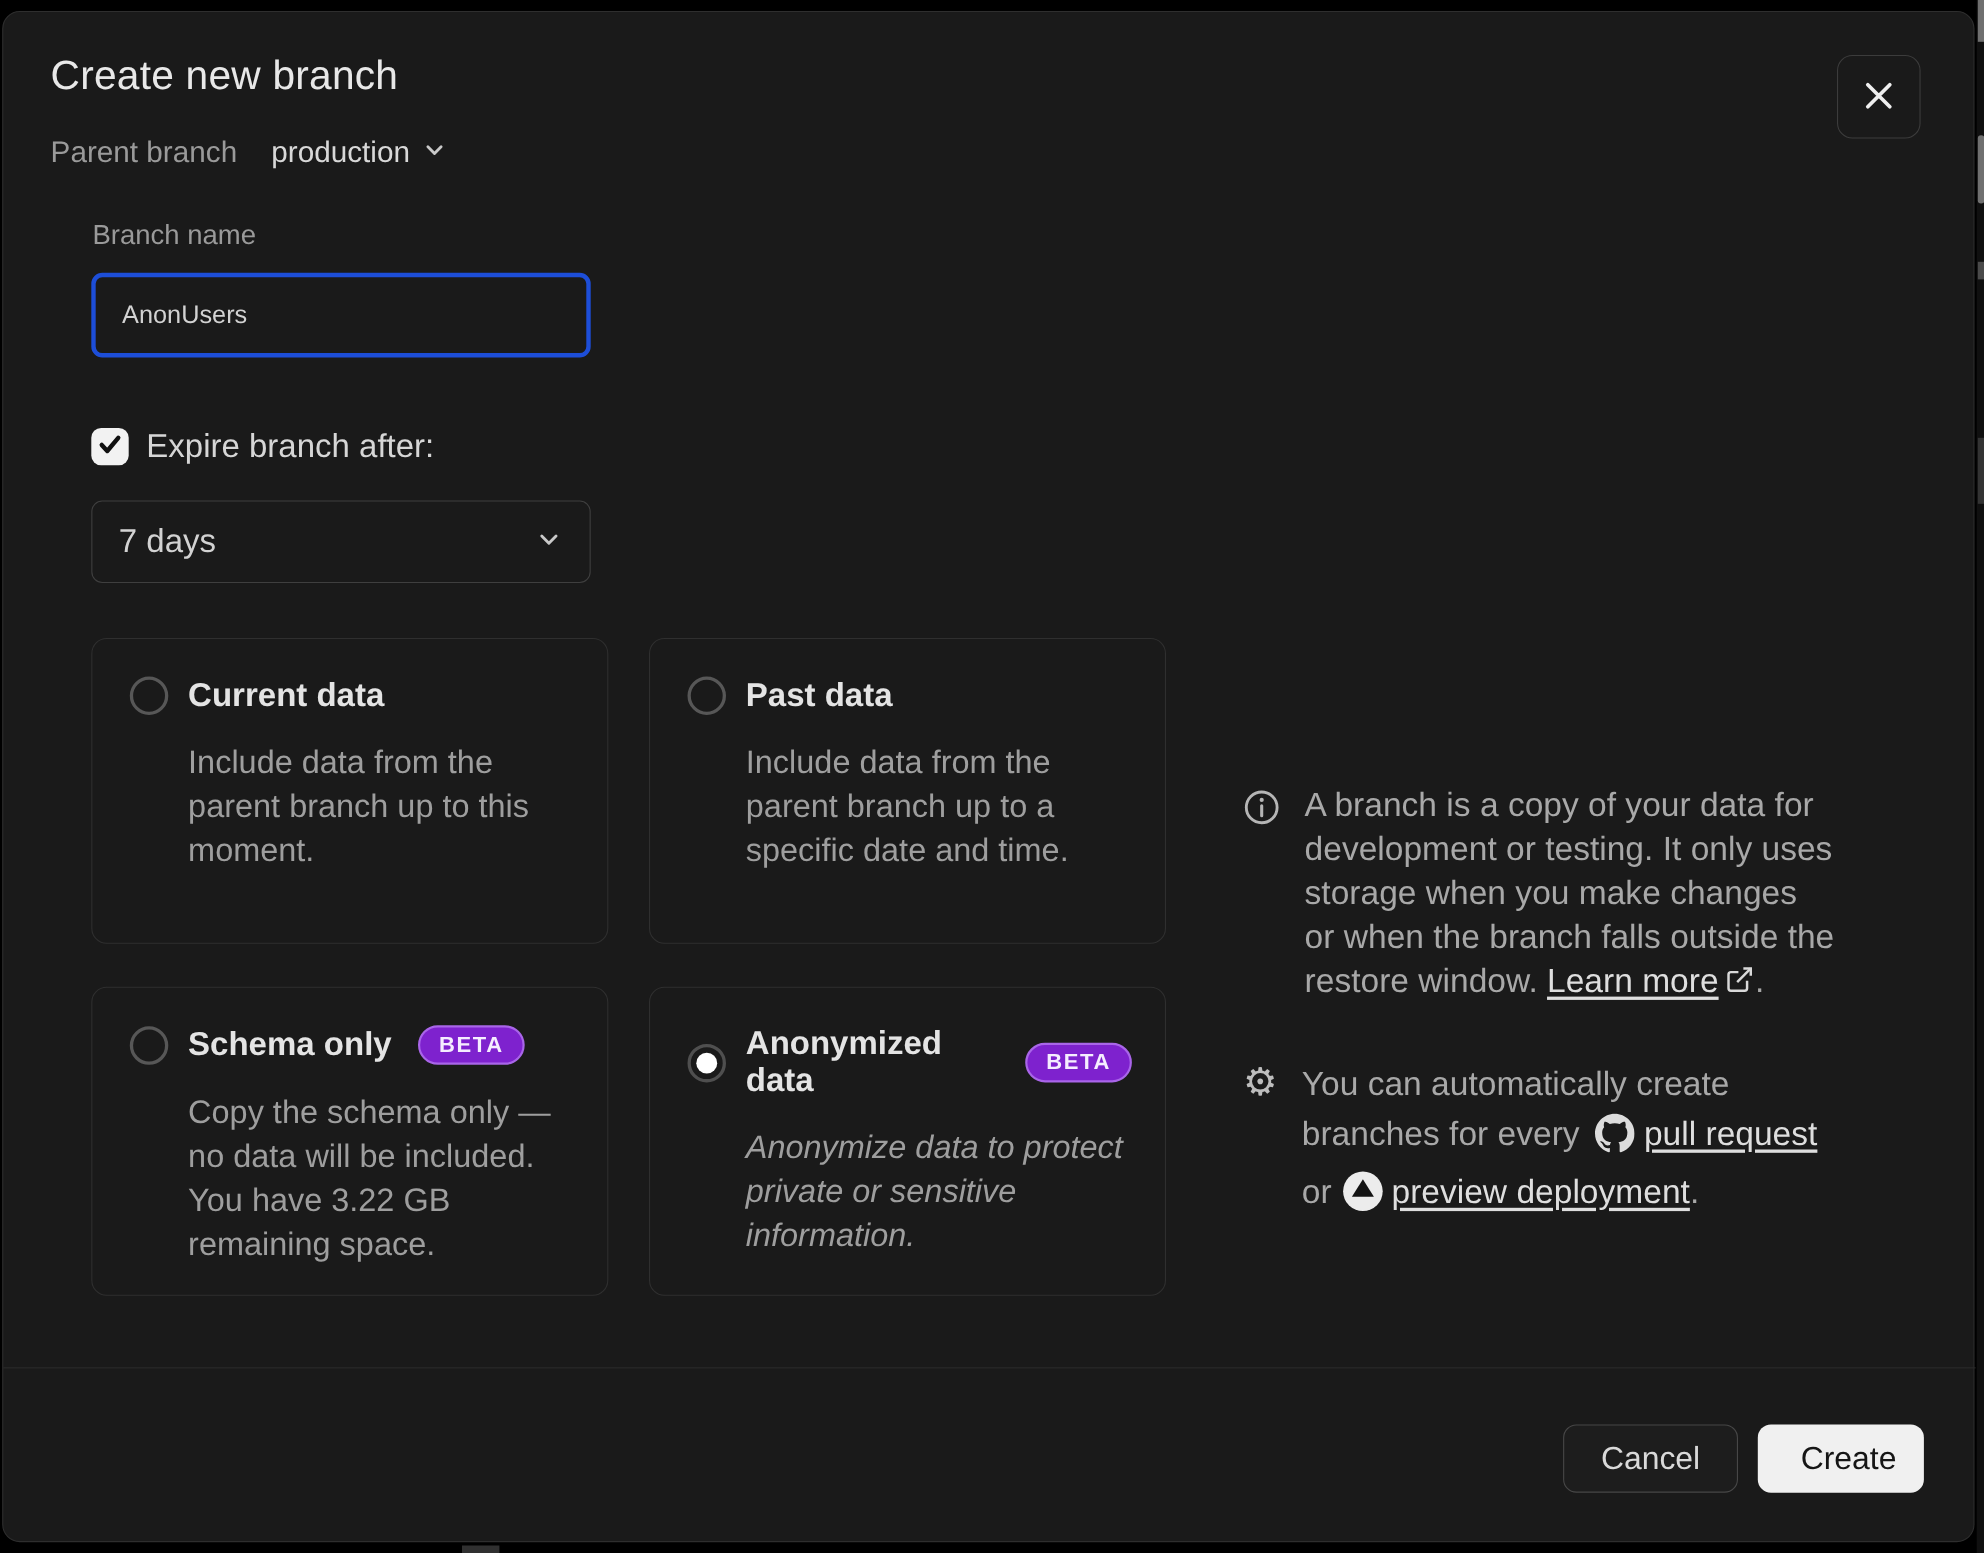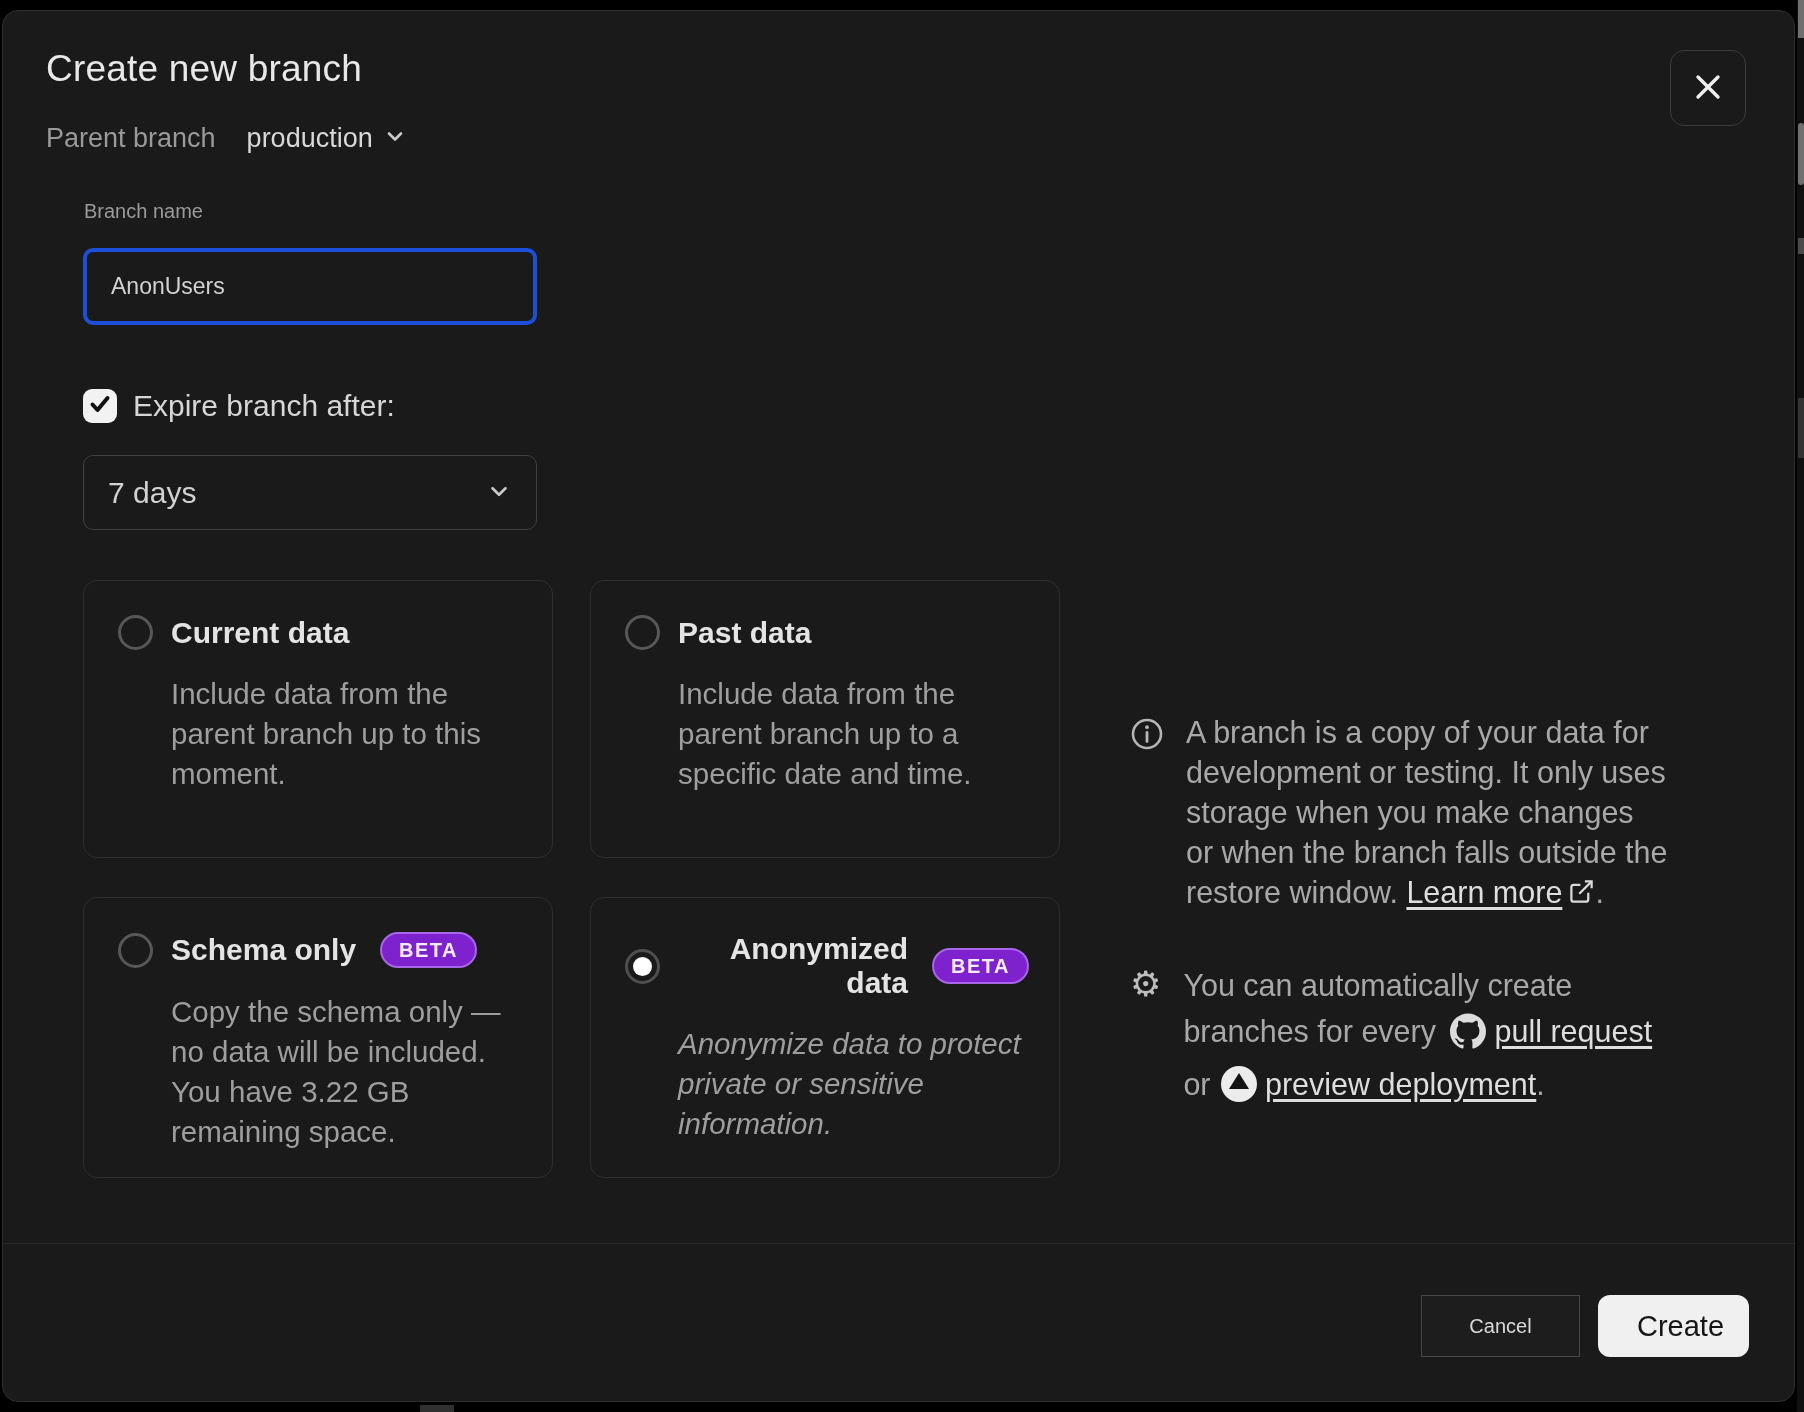--- a/index.html
+++ b/index.html
@@ -34,21 +34,21 @@
   .parent-label{font-size:27px;color:#9a9a9a;}
   .parent-select{display:flex;align-items:center;gap:10px;margin-left:31px;cursor:pointer;}
   .parent-value{font-size:27px;color:#d8d8d8;}
   .close-btn{
     left:1670px;top:50px;width:76px;height:76px;border-radius:14px;
     border:1px solid #3c3c3c;background:transparent;box-sizing:border-box;
     display:flex;align-items:center;justify-content:center;cursor:pointer;padding:0;
   }
 
   
-  .field-label{left:84px;top:200px;font-size:20px;color:#9a9a9a;}
+  .field-label{left:84px;top:200px;font-size:25px;color:#9a9a9a;}
   .branch-input{
     left:83px;top:248px;width:454px;height:77px;box-sizing:border-box;
     background:transparent;border:4px solid #1d4ed8;border-radius:10px;
     color:#d2d2d2;font-size:23px;padding:0 24px;outline:none;
     font-family:"Liberation Sans", sans-serif;
   }
   .checkbox-row{left:83px;top:389px;display:flex;align-items:center;gap:16px;}
   .checkbox{
     width:34px;height:34px;background:#f2f2f2;border-radius:9px;
     display:flex;align-items:center;justify-content:center;cursor:pointer;flex:0 0 auto;
@@ -73,21 +73,21 @@
   .opt-head{display:flex;align-items:center;gap:18px;}
   .radio{
     width:35px;height:35px;border-radius:50%;border:3px solid #575757;
     box-sizing:border-box;flex:0 0 auto;position:relative;cursor:pointer;
   }
   .radio.selected{border-color:#4f4f4f;}
   .radio.selected::after{
     content:"";position:absolute;left:50%;top:50%;width:19px;height:19px;
     margin:-9.5px 0 0 -9.5px;border-radius:50%;background:#fff;
   }
-  .opt-title{font-size:30px;font-weight:600;color:#e4e4e4;text-align:right;}
+  .opt-title{font-size:30px;font-weight:600;color:#e4e4e4;}
   .beta-badge{
     font-size:20px;font-weight:700;letter-spacing:1.5px;color:#f5edff;
     background:#7e22ce;border:2px solid #a965e9;border-radius:999px;
     padding:6px 17px;line-height:1;margin-left:6px;
   }
   .beta-badge:empty{display:none;}
   .opt-desc{
     margin:24px 0 0 53px;font-size:29.5px;line-height:40px;color:#9e9e9e;
     max-width:345px;
   }
@@ -111,22 +111,22 @@
   .vercel-icon::after{
     content:"";position:absolute;left:50%;top:50%;margin:-11px 0 0 -10px;
     width:0;height:0;border-left:10px solid transparent;border-right:10px solid transparent;
     border-bottom:16px solid #141414;
   }
 
   
   .footer-divider{left:3px;top:1243px;width:1793px;height:0;border-top:1px solid #2b2b2b;}
   .cancel-btn{
     left:1421px;top:1295px;width:159px;height:62px;box-sizing:border-box;
-    background:#1d1d1d;border:1px solid #474747;border-radius:0;
-    color:#d9d9d9;font-size:20px;cursor:pointer;
+    background:#1d1d1d;border:1px solid #474747;border-radius:12px;
+    color:#d9d9d9;font-size:29px;cursor:pointer;
     display:flex;align-items:center;justify-content:center;
     font-family:"Liberation Sans", sans-serif;
   }
   .create-btn{
     left:1598px;top:1295px;width:151px;height:62px;box-sizing:border-box;
     background:#f0f0f0;border:none;border-radius:12px;
     color:#161616;font-size:29px;font-weight:500;cursor:pointer;
     display:flex;align-items:center;justify-content:center;
     font-family:"Liberation Sans", sans-serif;
     padding-left:20px;

